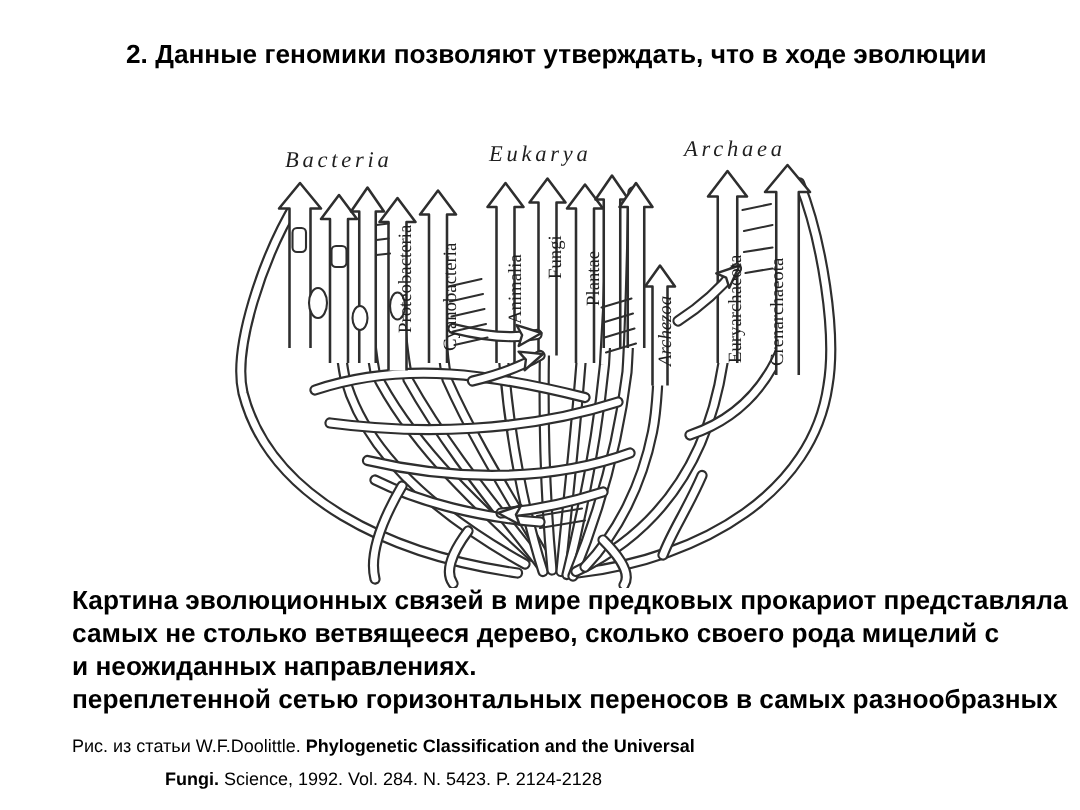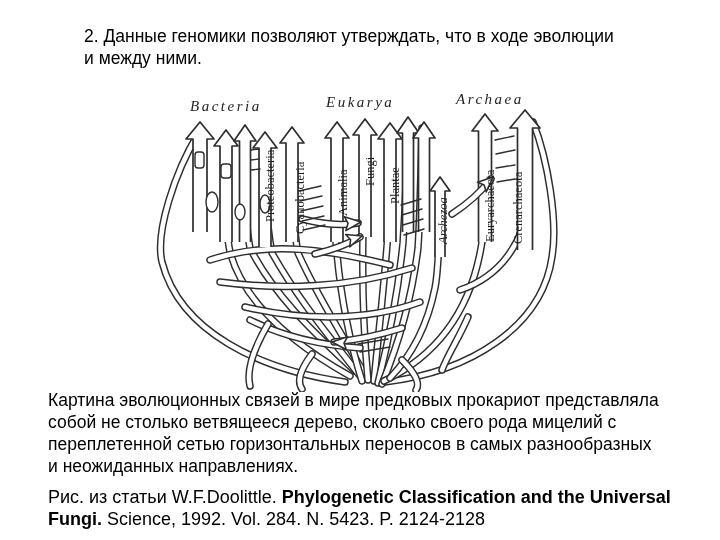--- a/index.html
+++ b/index.html
@@ -1,42 +1,41 @@
 <!DOCTYPE html>
 <html><head>
 <meta charset="utf-8">
 <style>
   html,body{margin:0;padding:0;background:#fff;}
   .slide{position:relative;width:720px;height:540px;background:#fff;overflow:hidden;
          font-family:"Liberation Sans",sans-serif;color:#000;}
-  .para{position:absolute;font-weight:normal;font-size:17.5px;line-height:22px;letter-spacing:0px;}
+  .para{position:absolute;font-weight:bold;font-size:17.5px;line-height:22px;letter-spacing:0px;}
   .para-top{left:84px;top:25px;width:600px;}
   .para-bottom{left:48px;top:389px;width:665px;}
-  .citation{position:absolute;left:48px;top:486px;font-size:18px;line-height:22px;font-weight:normal;}
+  .citation{position:absolute;left:48px;top:486px;font-size:12px;line-height:22px;font-weight:normal;text-align:center;}
   .citation b{font-weight:bold;}
   .fig{position:absolute;left:150px;top:92px;width:420px;height:300px;}
   
   .tube{stroke:#2e2e2e;stroke-width:7.5;fill:none;stroke-linecap:round;}
   .tubew{stroke:#ffffff;stroke-width:4.6;fill:none;stroke-linecap:round;}
   .arr{fill:#ffffff;stroke:#2e2e2e;stroke-width:1.7;stroke-linejoin:round;}
   .hl{stroke:#2e2e2e;stroke-width:1.4;fill:none;stroke-linecap:round;}
   .hole{fill:#ffffff;stroke:#2e2e2e;stroke-width:1.4;}
   .ahead{fill:#ffffff;stroke:#2e2e2e;stroke-width:1.6;stroke-linejoin:round;}
   .dlabel{font-family:"Liberation Serif",serif;font-style:italic;font-size:15px;fill:#1f1f1f;}
   .tlabel{font-family:"Liberation Serif",serif;font-size:12.5px;fill:#1f1f1f;}
   .tlabel.it{font-style:italic;}
 </style>
 </head>
 <body>
 
 <div class="slide">
 
   <div class="para para-top">
     <div>2. Данные геномики позволяют утверждать, что в ходе эволюции</div>
-    <div>и между ними.</div>
   </div>
 
   <svg class="fig" viewBox="0 0 420 300" width="420" height="300">
 
     <g>
       <path class="tube" d="M 195 290 C 110 278 30 240 12 170 C 5 140 25 80 48 42"></path>
         <path class="tubew" d="M 195 290 C 110 278 30 240 12 170 C 5 140 25 80 48 42"></path>
       <path class="tube" d="M 235 290 C 320 280 392 235 402 165 C 408 130 398 68 383 30"></path>
         <path class="tubew" d="M 235 290 C 320 280 392 235 402 165 C 408 130 398 68 383 30"></path>
       <path class="tube" d="M 200 284 C 150 256 95 215 80 160 C 74 130 74 78 76 44"></path>
@@ -152,23 +151,23 @@
       <text class="tlabel" transform="translate(224 94) rotate(-90)">Fungi</text>
       <text class="tlabel" transform="translate(249 112) rotate(-90)">Plantae</text>
       <text class="tlabel it" transform="translate(297 152) rotate(-90)">Archezoa</text>
       <text class="tlabel" transform="translate(344 150) rotate(-90)">Euryarchaeota</text>
       <text class="tlabel" transform="translate(372 152) rotate(-90)">Crenarchaeota</text>
     </g>
   </svg>
 
   <div class="para para-bottom">
     <div>Картина эволюционных связей в мире предковых прокариот представляла</div>
-    <div>собой не столько ветвящееся дерево, сколько своего рода мицелий с</div>
+    <div>самых не столько ветвящееся дерево, сколько своего рода мицелий с</div>
+    <div>и неожиданных направлениях.</div>
     <div>переплетенной сетью горизонтальных переносов в самых разнообразных</div>
-    <div>и неожиданных направлениях.</div>
   </div>
 
   <div class="citation">
     <div><span>Рис. из статьи W.F.Doolittle. </span><b>Phylogenetic Classification and the Universal</b></div>
     <div><b>Fungi.</b><span> Science, 1992. Vol. 284. N. 5423. P. 2124-2128</span></div>
   </div>
 
 </div>
 
 </body></html>

